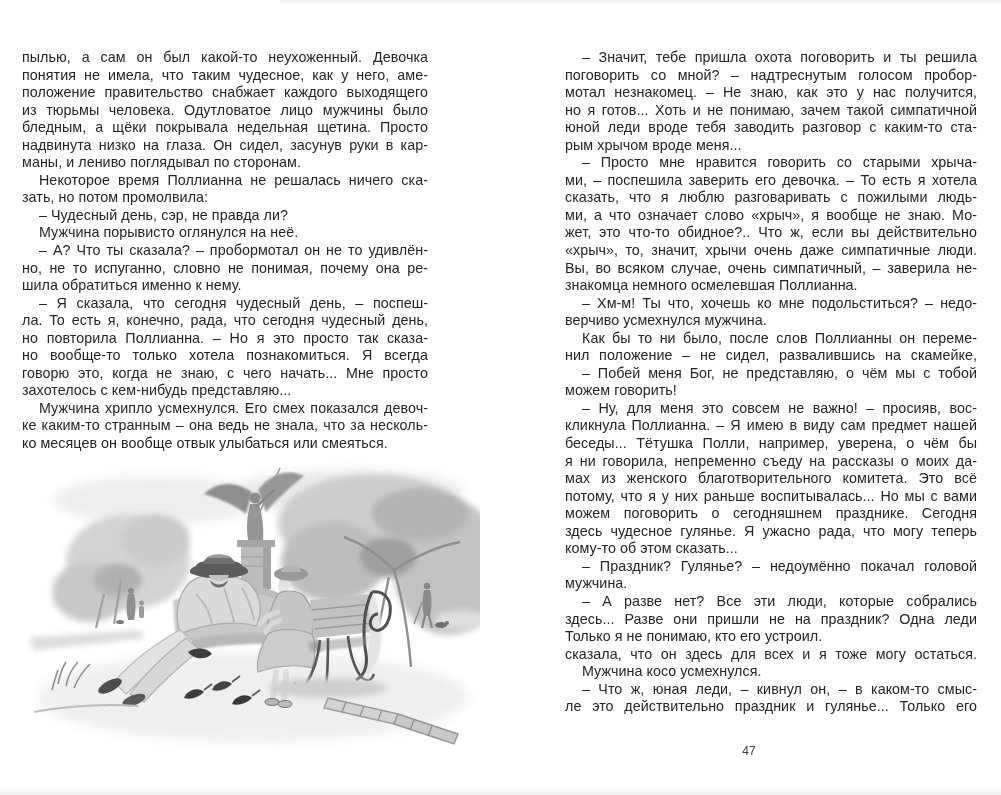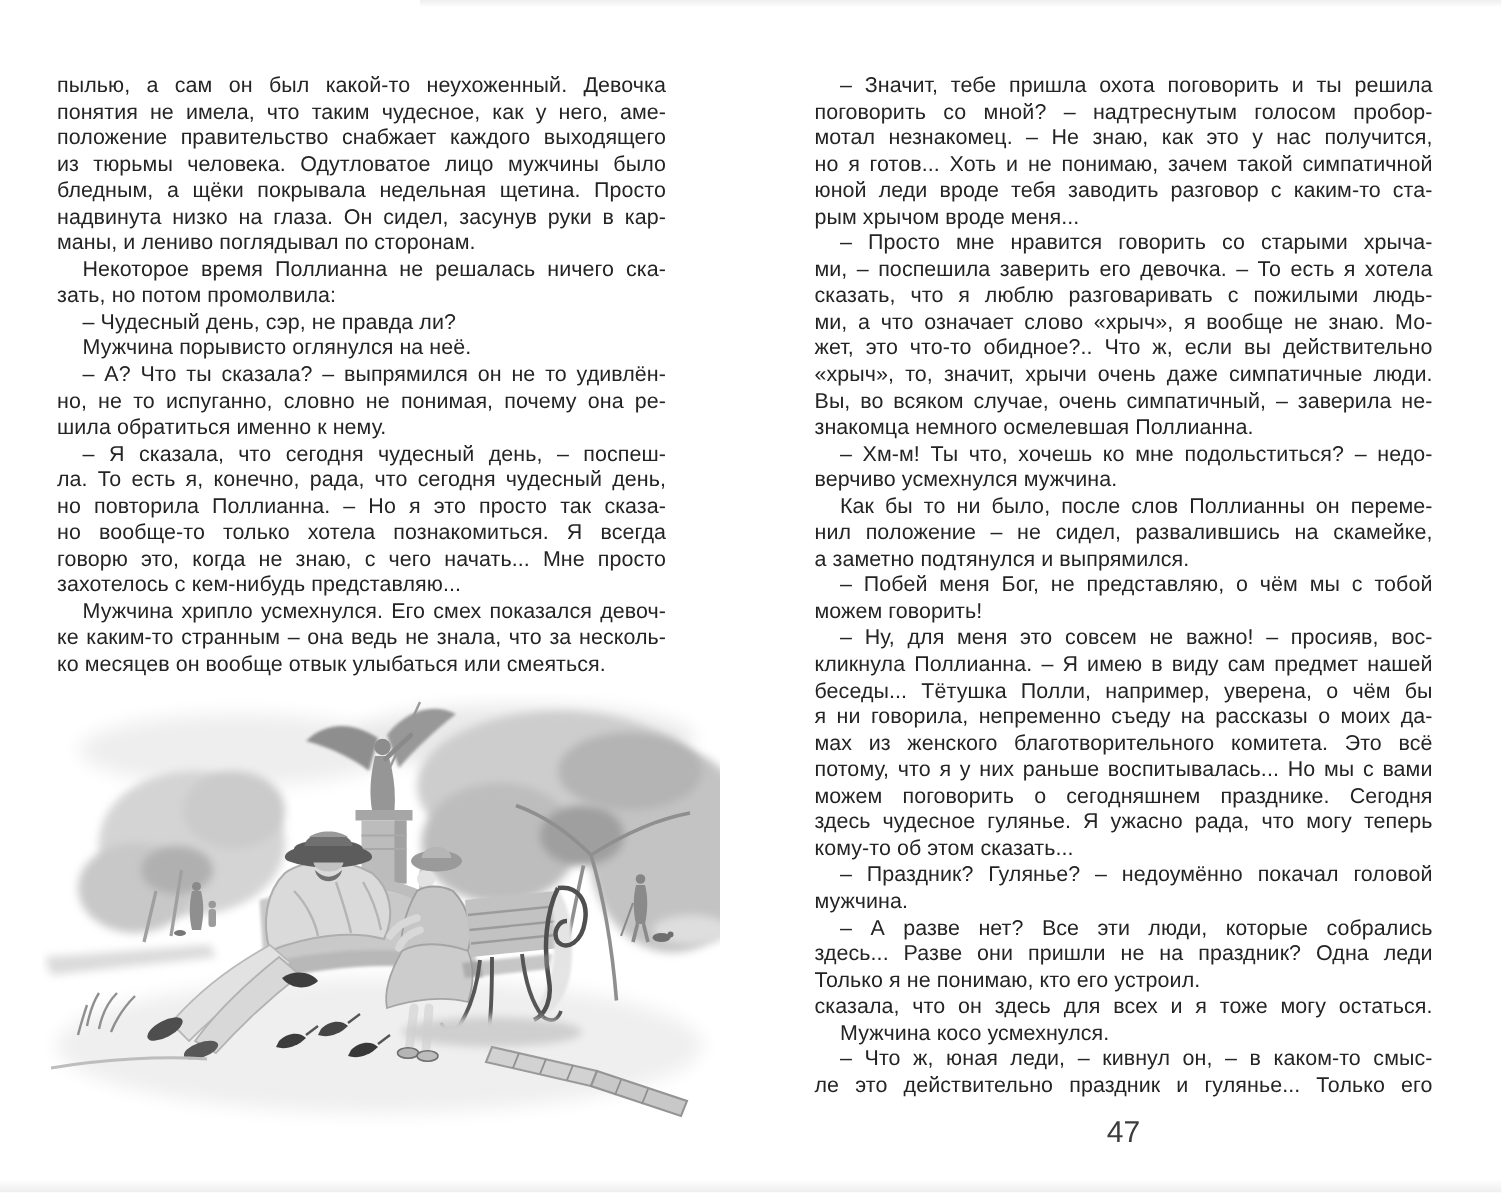--- a/index.html
+++ b/index.html
@@ -5,38 +5,38 @@
   html, body { margin:0; padding:0; }
   body {
     width:1001px; height:795px;
     background:#ffffff;
     font-family:"Liberation Sans", sans-serif;
     position:relative;
     overflow:hidden;
   }
   .spread { position:absolute; inset:0; }
   .column { position:absolute; top:49px; }
-  #left-col  { left:38px;  width:406px; }
-  #right-col { left:543px; width:412px; }
+  #left-col  { left:22px;  width:406px; }
+  #right-col { left:565px; width:412px; }
   .t-line {
     font-size:14.3px;
     line-height:17.55px;
     color:#242424;
     text-align:justify;
     text-align-last:justify;
     letter-spacing:0.05px;
   }
   .t-line.last { text-align-last:left; }
   .t-line.indent { padding-left:17px; }
   .illustration {
     position:absolute; left:28px; top:462px; width:452px; height:306px;
   }
   .page-number {
     position:absolute; left:543px; top:744px; width:412px;
-    text-align:center; font-size:20px; color:#3d3d3d;
+    text-align:center; font-size:12px; color:#3d3d3d;
   }
   .top-edge {
     position:absolute; top:0; left:280px; right:0; height:5px;
     background:linear-gradient(to bottom, rgba(90,90,90,0.10), rgba(90,90,90,0));
   }
   .bottom-edge {
     position:absolute; bottom:0; left:0; width:100%; height:9px;
     background:linear-gradient(to top, rgba(90,90,90,0.10), rgba(90,90,90,0));
   }
 </style>
@@ -50,21 +50,21 @@
       <div class="t-line">понятия не имела, что таким чудесное, как у него, аме-</div>
       <div class="t-line">положение правительство снабжает каждого выходящего</div>
       <div class="t-line">из тюрьмы человека. Одутловатое лицо мужчины было</div>
       <div class="t-line">бледным, а щёки покрывала недельная щетина. Просто</div>
       <div class="t-line">надвинута низко на глаза. Он сидел, засунув руки в кар-</div>
       <div class="t-line last">маны, и лениво поглядывал по сторонам.</div>
       <div class="t-line indent">Некоторое время Поллианна не решалась ничего ска-</div>
       <div class="t-line last">зать, но потом промолвила:</div>
       <div class="t-line indent last">– Чудесный день, сэр, не правда ли?</div>
       <div class="t-line indent last">Мужчина порывисто оглянулся на неё.</div>
-      <div class="t-line indent">– А? Что ты сказала? – выпрямился он не то удивлён-</div>
+      <div class="t-line indent">– А? Что ты сказала? – пробормотал он не то удивлён-</div>
       <div class="t-line">но, не то испуганно, словно не понимая, почему она ре-</div>
       <div class="t-line last">шила обратиться именно к нему.</div>
       <div class="t-line indent">– Я сказала, что сегодня чудесный день, – поспеш-</div>
       <div class="t-line">ла. То есть я, конечно, рада, что сегодня чудесный день,</div>
       <div class="t-line">но повторила Поллианна. – Но я это просто так сказа-</div>
       <div class="t-line">но вообще-то только хотела познакомиться. Я всегда</div>
       <div class="t-line">говорю это, когда не знаю, с чего начать... Мне просто</div>
       <div class="t-line last">захотелось с кем-нибудь представляю...</div>
       <div class="t-line indent">Мужчина хрипло усмехнулся. Его смех показался девоч-</div>
       <div class="t-line">ке каким-то странным – она ведь не знала, что за несколь-</div>
@@ -211,21 +211,20 @@
       <div class="t-line">сказать, что я люблю разговаривать с пожилыми людь-</div>
       <div class="t-line">ми, а что означает слово «хрыч», я вообще не знаю. Мо-</div>
       <div class="t-line">жет, это что-то обидное?.. Что ж, если вы действительно</div>
       <div class="t-line">«хрыч», то, значит, хрычи очень даже симпатичные люди.</div>
       <div class="t-line">Вы, во всяком случае, очень симпатичный, – заверила не-</div>
       <div class="t-line last">знакомца немного осмелевшая Поллианна.</div>
       <div class="t-line indent">– Хм-м! Ты что, хочешь ко мне подольститься? – недо-</div>
       <div class="t-line last">верчиво усмехнулся мужчина.</div>
       <div class="t-line indent">Как бы то ни было, после слов Поллианны он переме-</div>
       <div class="t-line">нил положение – не сидел, развалившись на скамейке,</div>
-      <div class="t-line last">а заметно подтянулся и выпрямился.</div>
       <div class="t-line indent">– Побей меня Бог, не представляю, о чём мы с тобой</div>
       <div class="t-line last">можем говорить!</div>
       <div class="t-line indent">– Ну, для меня это совсем не важно! – просияв, вос-</div>
       <div class="t-line">кликнула Поллианна. – Я имею в виду сам предмет нашей</div>
       <div class="t-line">беседы... Тётушка Полли, например, уверена, о чём бы</div>
       <div class="t-line">я ни говорила, непременно съеду на рассказы о моих да-</div>
       <div class="t-line">мах из женского благотворительного комитета. Это всё</div>
       <div class="t-line">потому, что я у них раньше воспитывалась... Но мы с вами</div>
       <div class="t-line">можем поговорить о сегодняшнем празднике. Сегодня</div>
       <div class="t-line">здесь чудесное гулянье. Я ужасно рада, что могу теперь</div>

